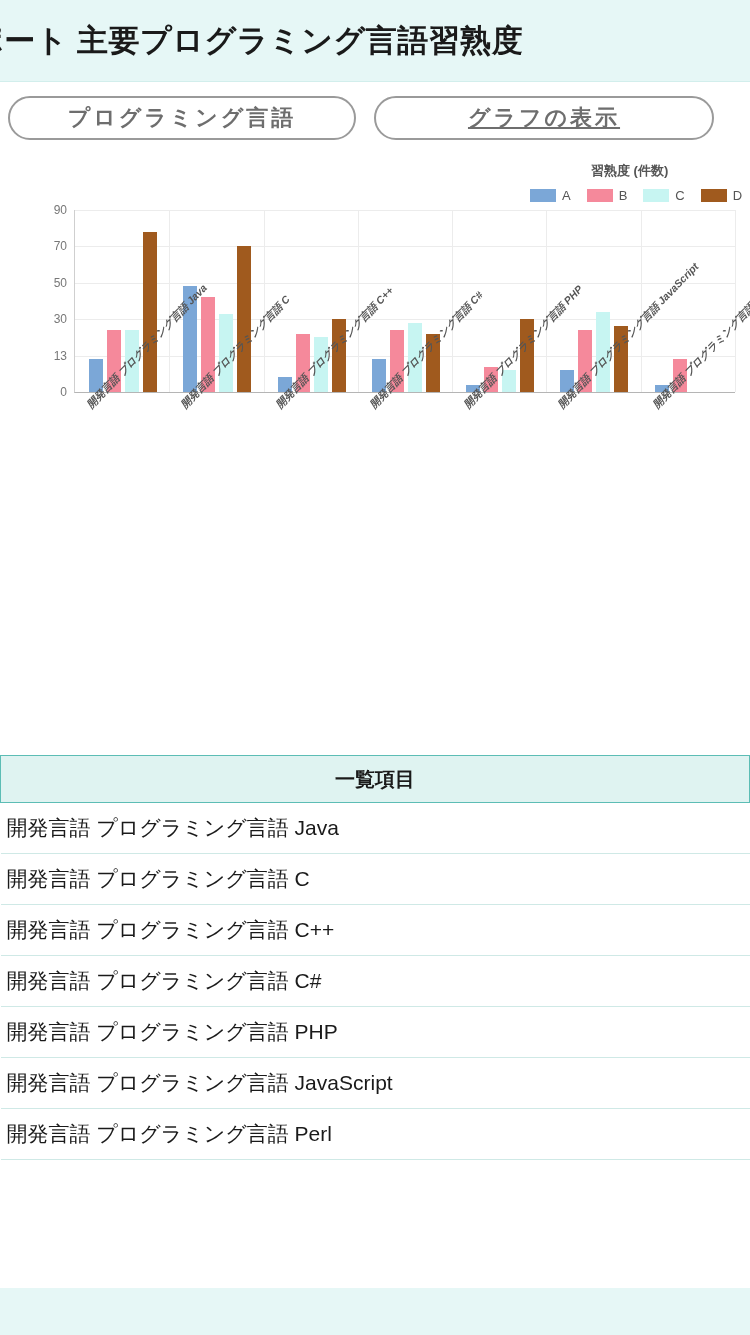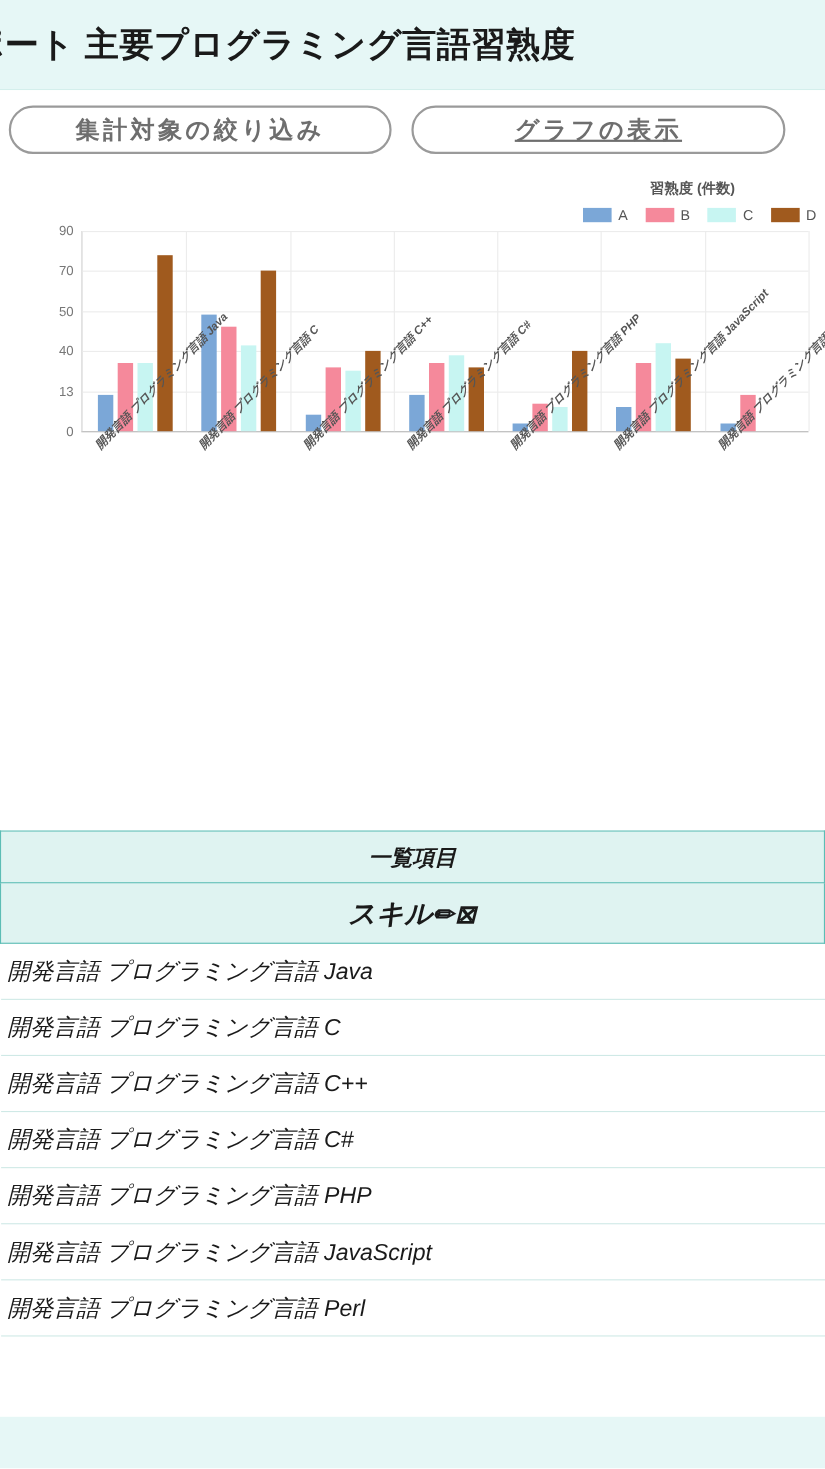--- a/index.html
+++ b/index.html
@@ -158,21 +158,20 @@
   .table-wrap {
     position: absolute;
     top: 755px;
     left: 0;
     width: 750px;
   }
   table {
     width: 100%;
     border-collapse: collapse;
     table-layout: fixed;
-    font-style: italic;
   }
   th.head1 {
     background: #dff3f1;
     border: 1px solid #5cbdb5;
     height: 44px;
     font-size: 20px;
     font-weight: bold;
     color: #1a1a1a;
     text-align: center;
   }
@@ -211,21 +210,21 @@
   }
 </style>
 </head>
 <body>
 
 <div class="header">
   <div class="header-title">ポート 主要プログラミング言語習熟度</div>
 </div>
 
 <div class="btn-row">
-  <div class="pill pill-filter">集計対象の絞り込み</div>
+  <div class="pill pill-filter">プログラミング言語</div>
   <div class="pill pill-graph">グラフの表示</div>
 </div>
 
 <div class="chart-area">
   <div class="legend-title">習熟度 (件数)</div>
   <div class="legend" id="chart-legend">
       <span class="sw" style="background: rgb(123, 167, 215);"></span>
       <span class="lbl">A</span>
       <span class="sw" style="background: rgb(245, 137, 155);"></span>
       <span class="lbl">B</span>
@@ -233,21 +232,21 @@
       <span class="lbl">C</span>
       <span class="sw" style="background: rgb(160, 90, 30);"></span>
       <span class="lbl">D</span>
     </div>
   <div class="plot">
     <div class="plot-inner" id="plot-inner">
         <div class="ytick" style="top: 182px;">0</div>
         <div class="gridline" style="top: 145.6px;"></div>
         <div class="ytick" style="top: 145.6px;">13</div>
         <div class="gridline" style="top: 109.2px;"></div>
-        <div class="ytick" style="top: 109.2px;">40</div>
+        <div class="ytick" style="top: 109.2px;">30</div>
         <div class="gridline" style="top: 72.8px;"></div>
         <div class="ytick" style="top: 72.8px;">50</div>
         <div class="gridline" style="top: 36.4px;"></div>
         <div class="ytick" style="top: 36.4px;">70</div>
         <div class="gridline" style="top: 0px;"></div>
         <div class="ytick" style="top: 0px;">90</div>
         <div class="vgrid" style="left: 94.2857px;"></div>
         <div class="vgrid" style="left: 188.571px;"></div>
         <div class="vgrid" style="left: 282.857px;"></div>
         <div class="vgrid" style="left: 377.143px;"></div>
@@ -304,25 +303,20 @@
       <div class="xlabel" style="left: 575.714px; top: 192px;">開発言語 プログラミング言語 Perl</div>
     </div>
 </div>
 
 <div class="table-wrap">
   <table>
     <thead>
       <tr>
         <th class="head1">一覧項目</th>
       </tr>
-      <tr>
-        <th class="head2">
-          <span>スキル</span><span class="icons">✏⊠</span>
-        </th>
-      </tr>
     </thead>
     <tbody id="table-body">
         <tr>
           <td class="cell">開発言語 プログラミング言語 Java</td>
         </tr>
         <tr>
           <td class="cell">開発言語 プログラミング言語 C</td>
         </tr>
         <tr>
           <td class="cell">開発言語 プログラミング言語 C++</td>

